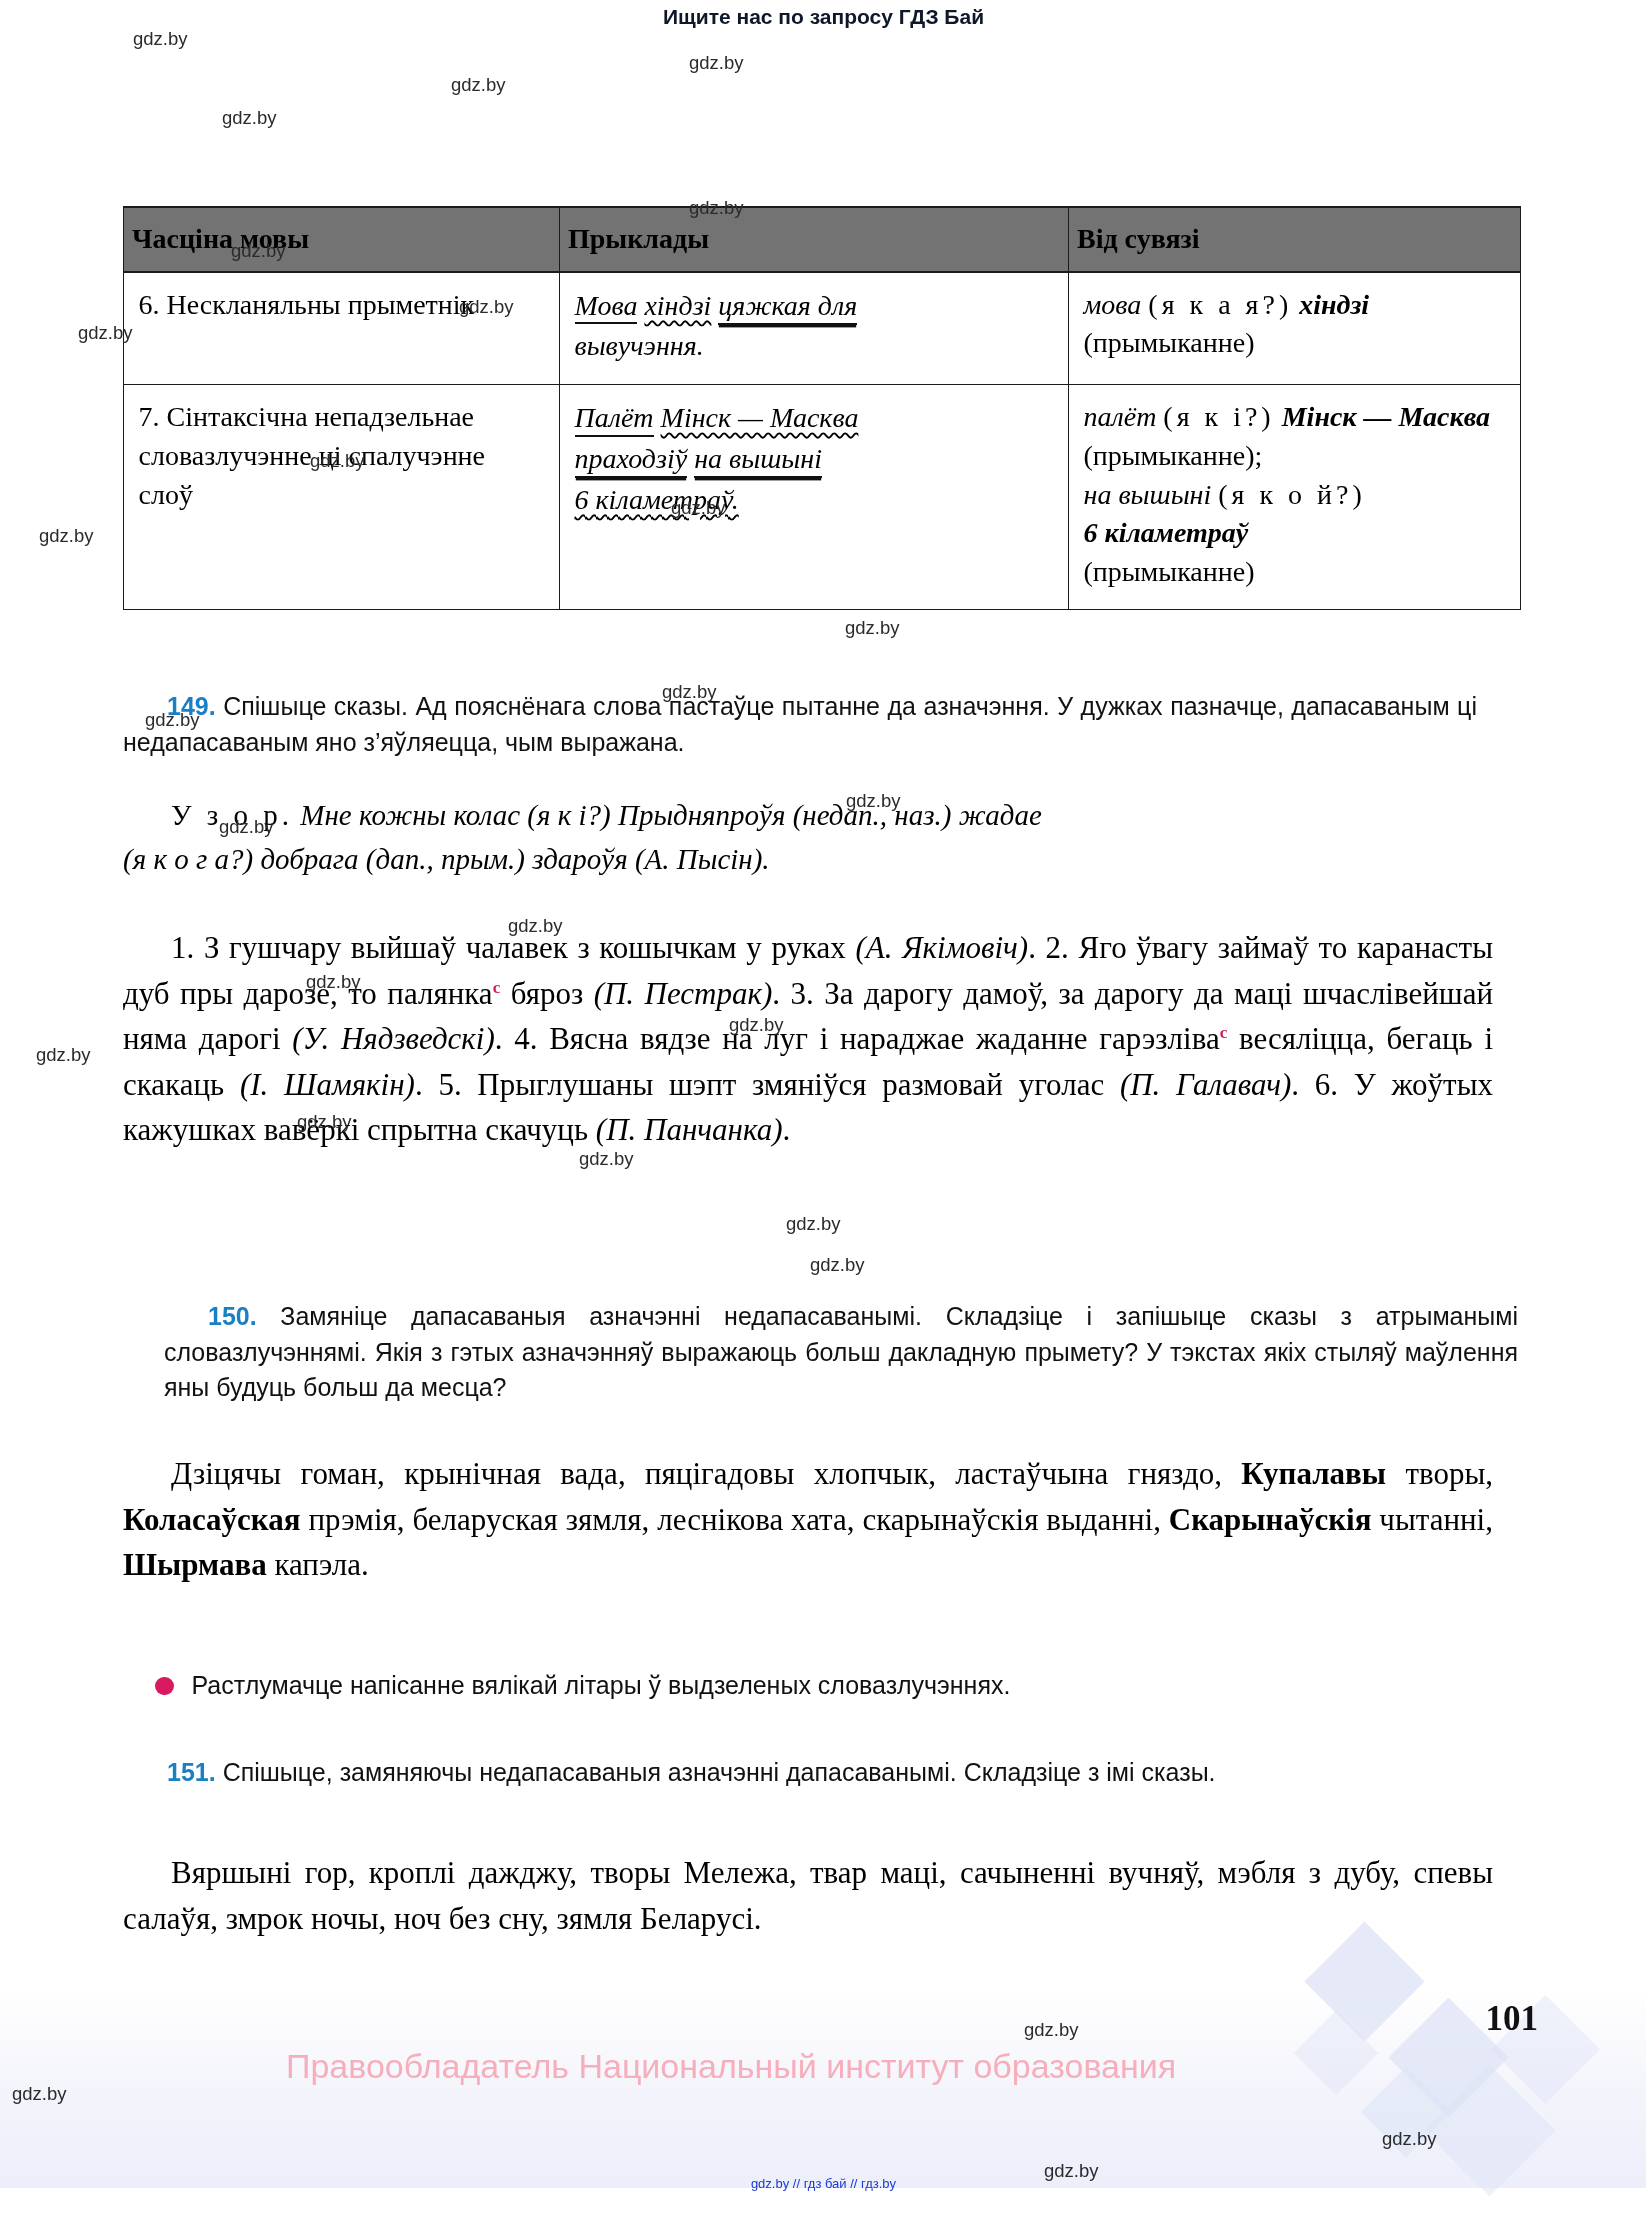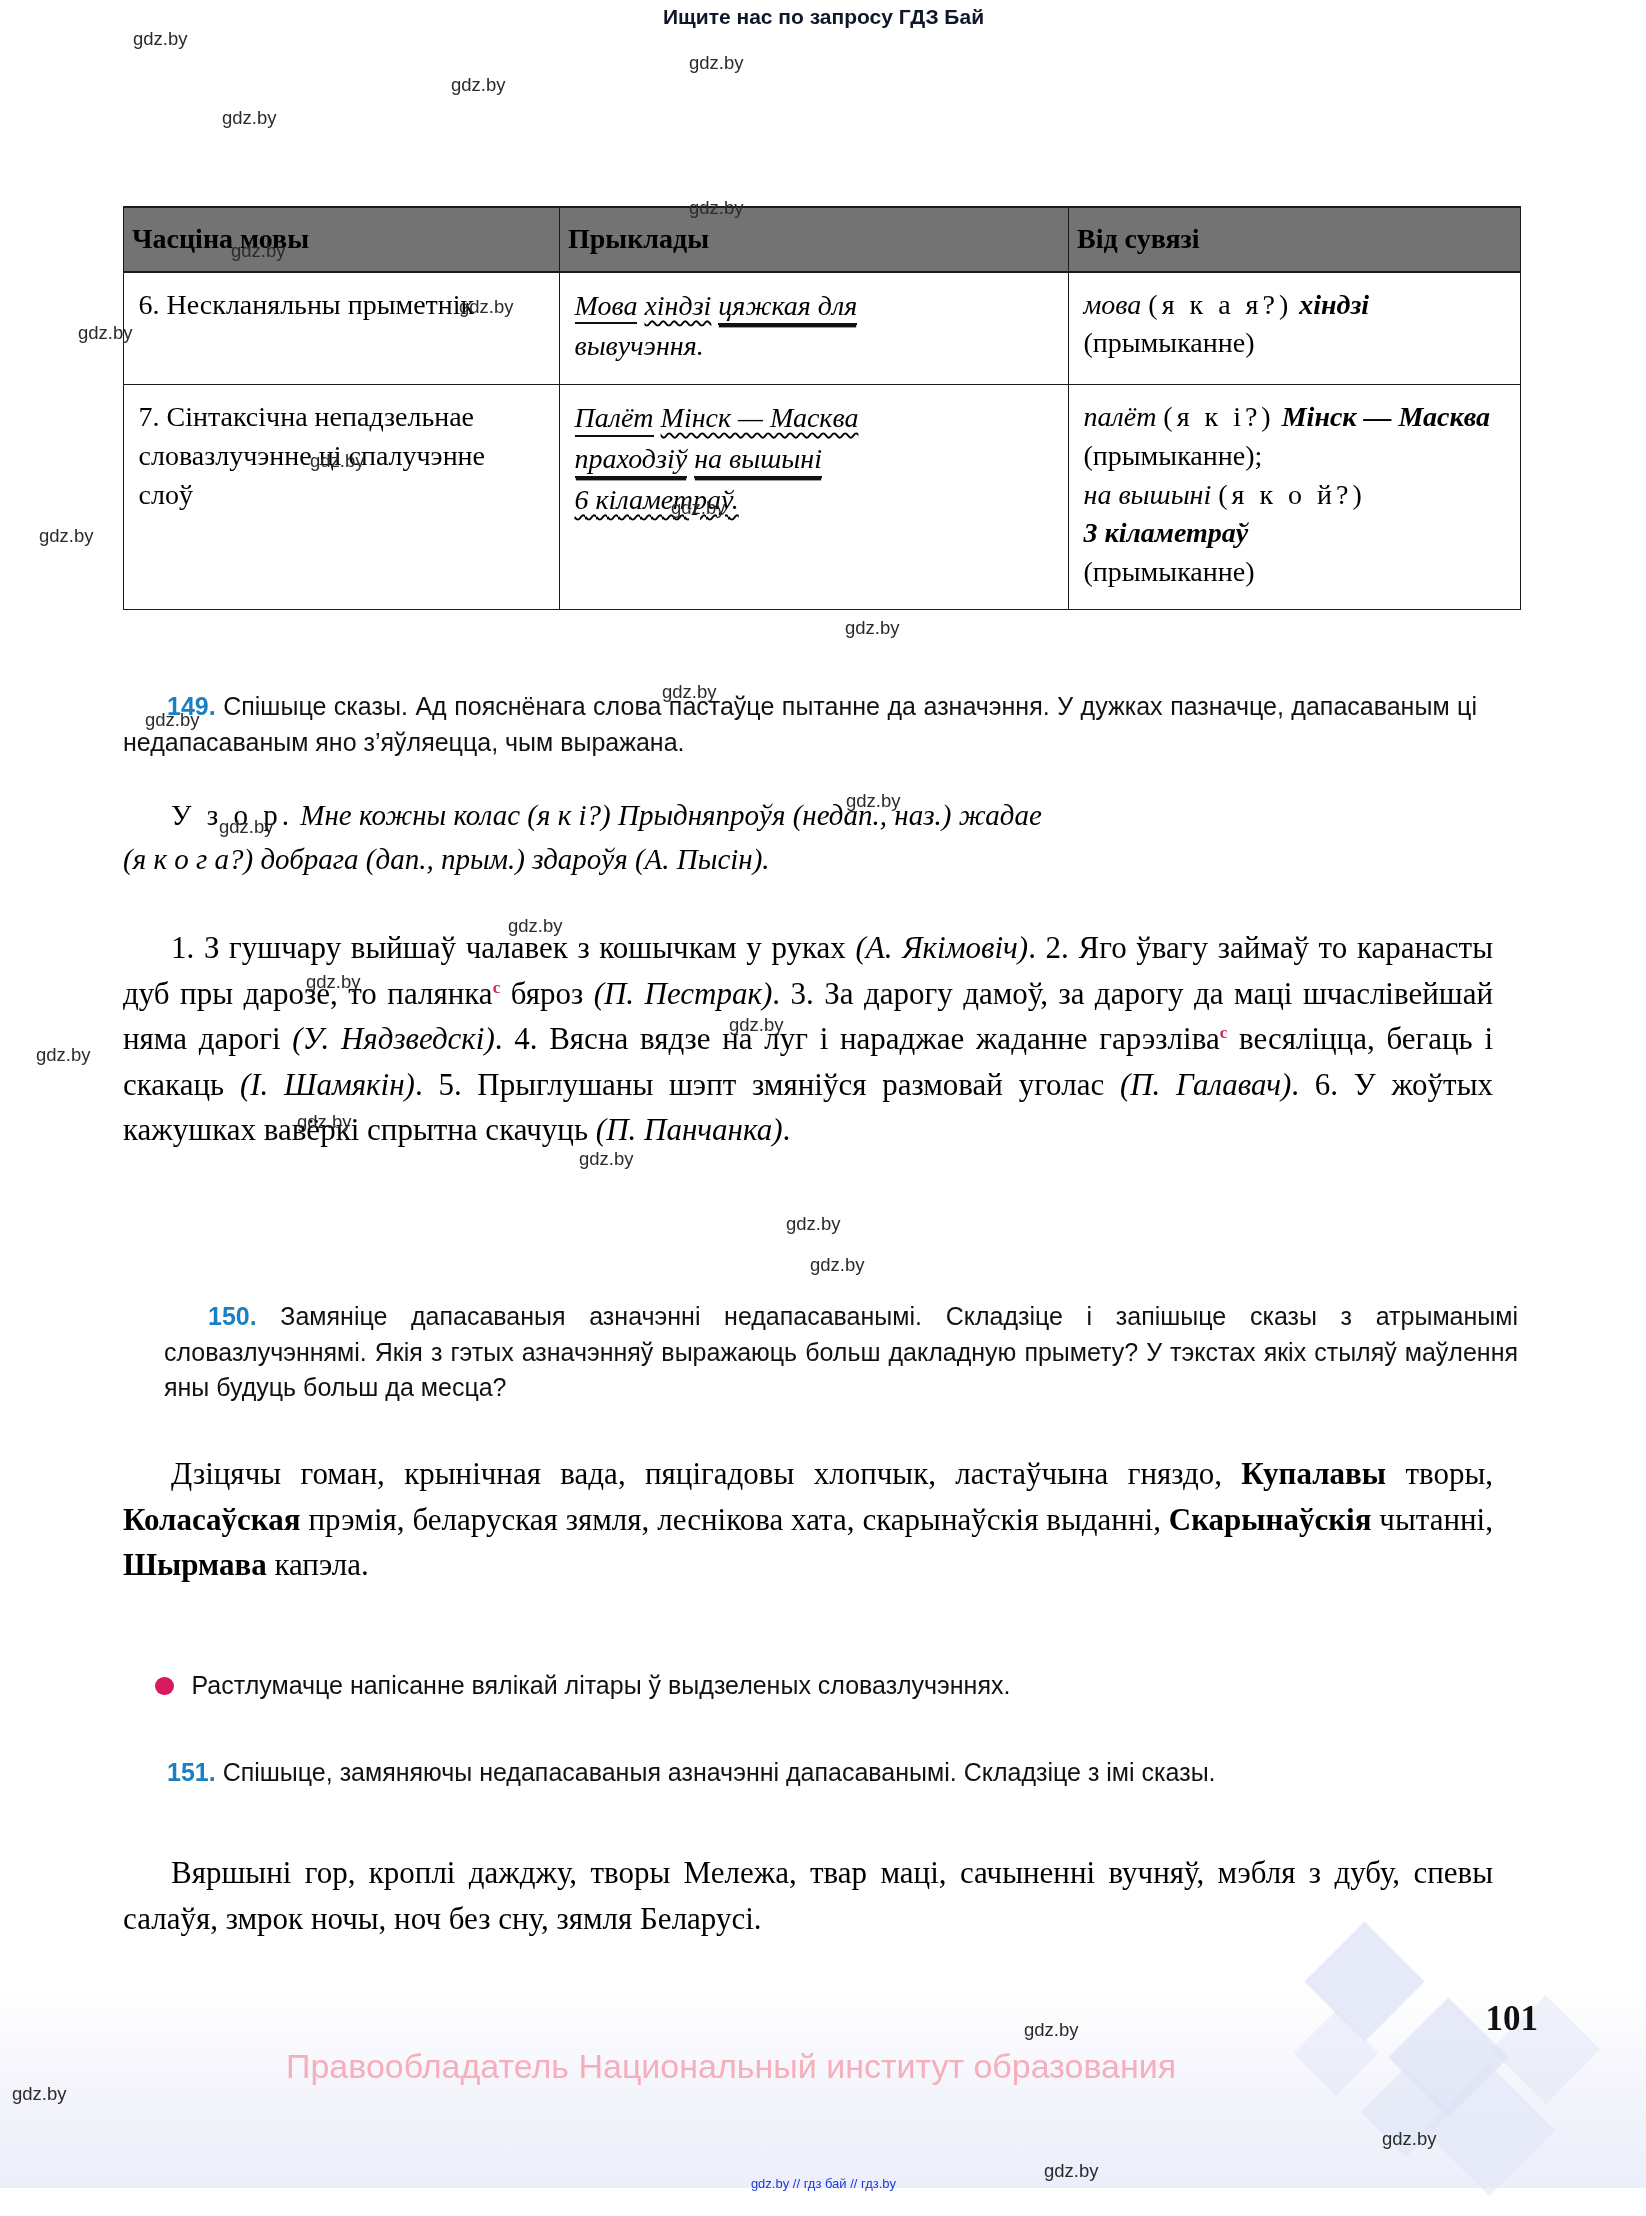--- a/index.html
+++ b/index.html
@@ -270,21 +270,21 @@
         <td class="cell-link">
           <span class="it">палёт</span>
           <span class="sp">(я к і?)</span>
           <span class="bi">Мінск — Масква</span>
           <br>
           <span>(прымыканне);</span>
           <br>
           <span class="it">на вышыні</span>
           <span class="sp">(я к о й?)</span>
           <br>
-          <span class="bi">3 кіламетраў</span>
+          <span class="bi">6 кіламетраў</span>
           <br>
           <span>(прымыканне)</span>
         </td>
       </tr>
     </tbody>
   </table>
 
   <div class="ex" style="top:689px;">
     <div class="ex-head">
       <span class="ex-num">149.</span>

